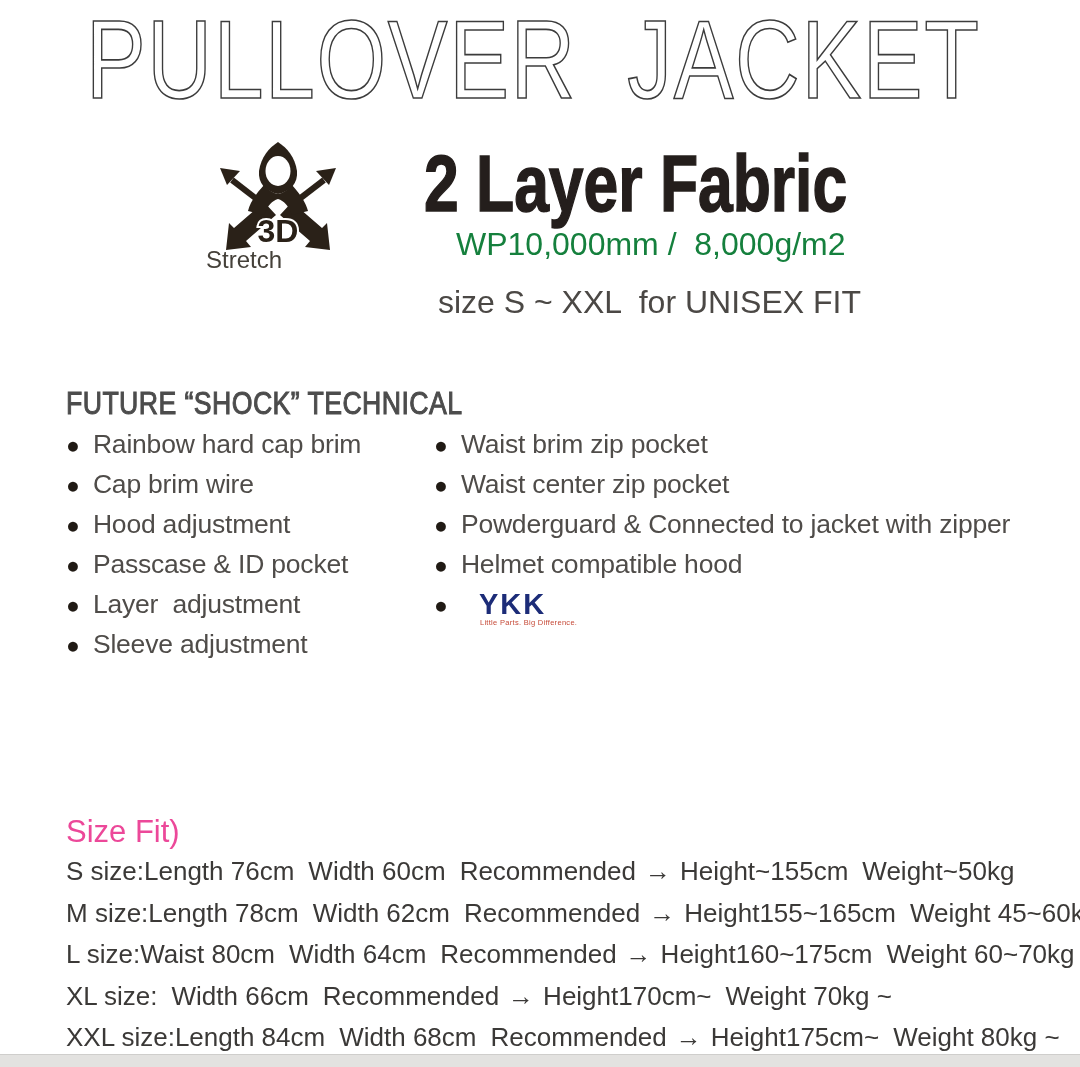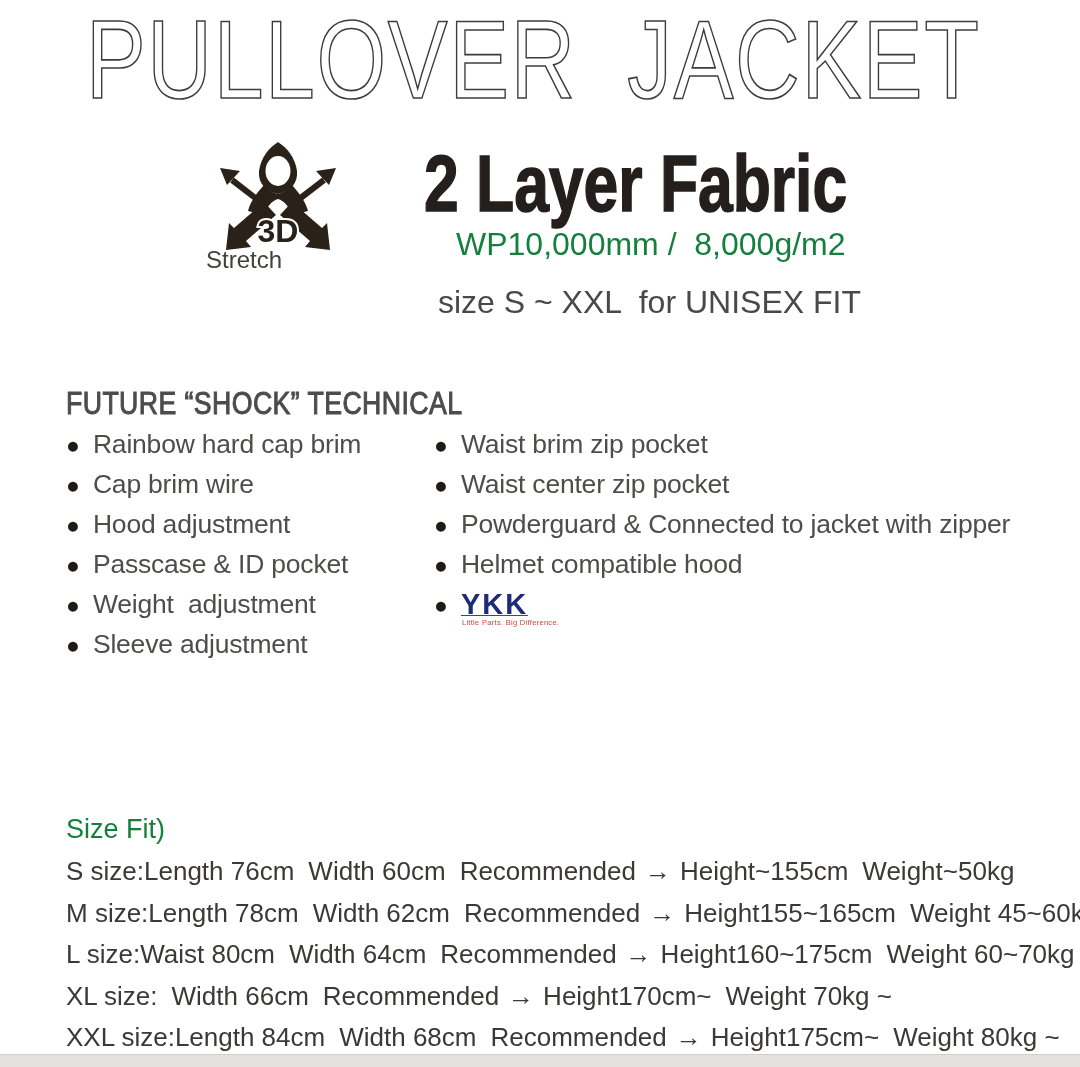--- a/index.html
+++ b/index.html
@@ -57,32 +57,32 @@
   #features-left{left:66px;top:424px;}
   #features-right{left:434px;top:424px;}
   .feat{display:flex;align-items:center;height:40px;}
   .bullet{
     font-size:23px;color:#201a14;margin-right:13px;line-height:1;
     transform:translateY(1px);
   }
   .flabel{font-size:26.5px;color:#4f4c49;letter-spacing:-0.2px;white-space:pre;}
 
   
-  .ykk-wrap{position:relative;display:inline-block;margin-left:0;text-decoration:underline;}
+  .ykk-wrap{position:relative;display:inline-block;margin-left:18px;}
   .ykk-brand{
     font-size:29px;font-weight:700;color:#1c2c78;letter-spacing:2px;
   }
   .ykk-tagline{
     position:absolute;left:1px;top:30px;
     font-size:7.5px;color:#c64a38;white-space:nowrap;letter-spacing:0.3px;
   }
   .ykk-product{font-size:29px;color:#5b5b5b;margin-left:16px;}
 
   
-  #size-fit-heading{left:66px;top:814px;font-size:27px;color:#15803d;}
+  #size-fit-heading{left:66px;top:814px;font-size:31px;color:#ec4899;}
   #size-rows{left:66px;top:851px;display:flex;flex-direction:column;}
   .srow{display:flex;align-items:center;height:41.5px;font-size:26px;color:#3b3937;white-space:pre;}
   .gap{margin-left:14px;}
   .arrow{margin:0 9px;font-size:26px;color:#3b3937;}
 
   
   #bottom-bar{
     left:0;right:0;bottom:0;height:12px;
     background:#e3e2e0;border-top:1px solid #cfcecc;
   }
@@ -134,21 +134,21 @@
   <div class="feat">
     <span class="bullet">●</span>
     <span class="flabel">Hood adjustment</span>
   </div>
   <div class="feat">
     <span class="bullet">●</span>
     <span class="flabel">Passcase &amp; ID pocket</span>
   </div>
   <div class="feat">
     <span class="bullet">●</span>
-    <span class="flabel">Weight  adjustment</span>
+    <span class="flabel">Layer  adjustment</span>
   </div>
   <div class="feat">
     <span class="bullet">●</span>
     <span class="flabel">Sleeve adjustment</span>
   </div>
 </div>
 
 <div class="abs feat-col" id="features-right">
   <div class="feat">
     <span class="bullet">●</span>

